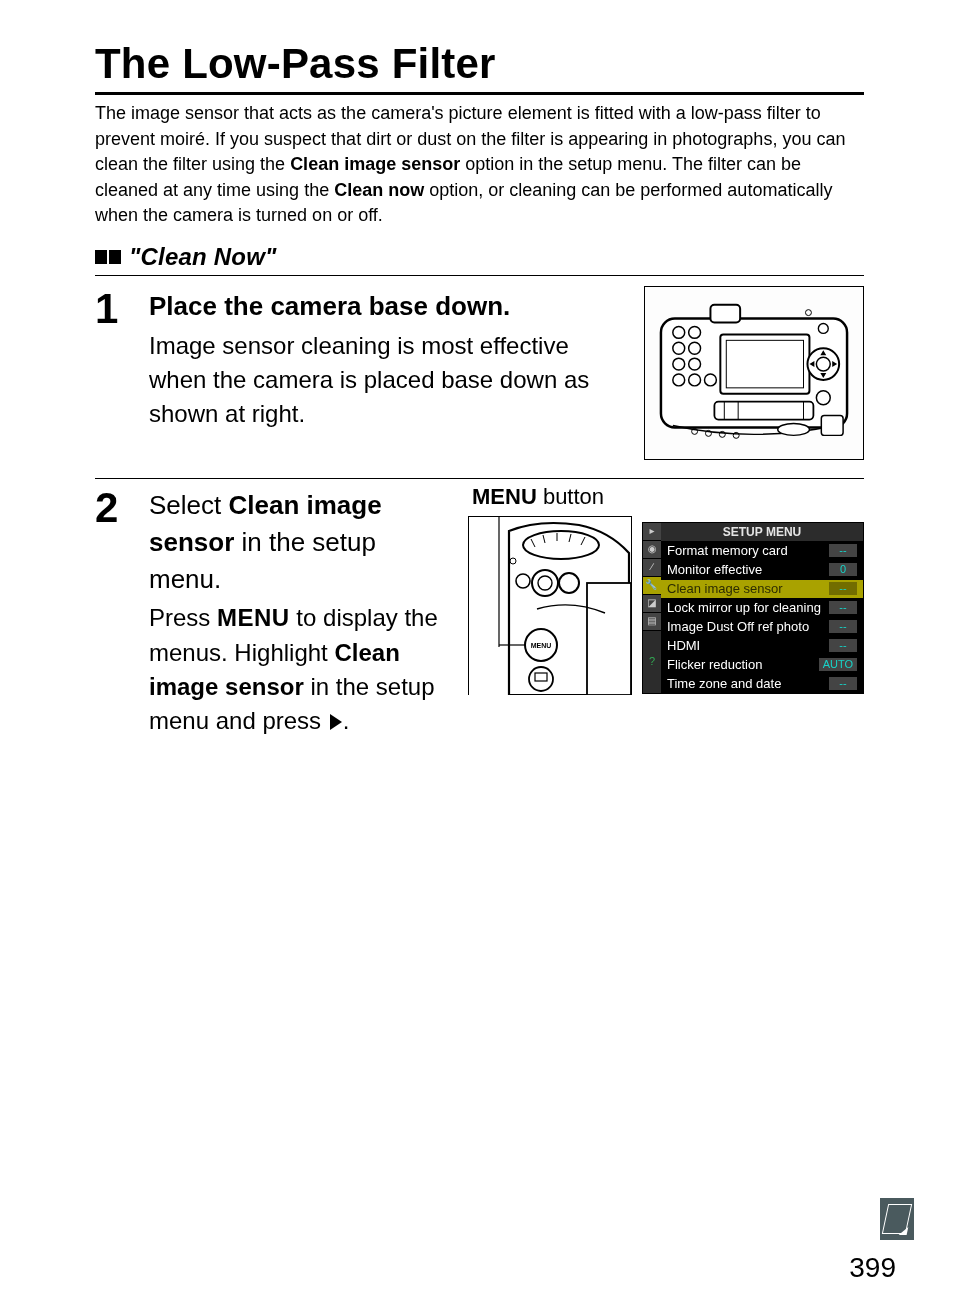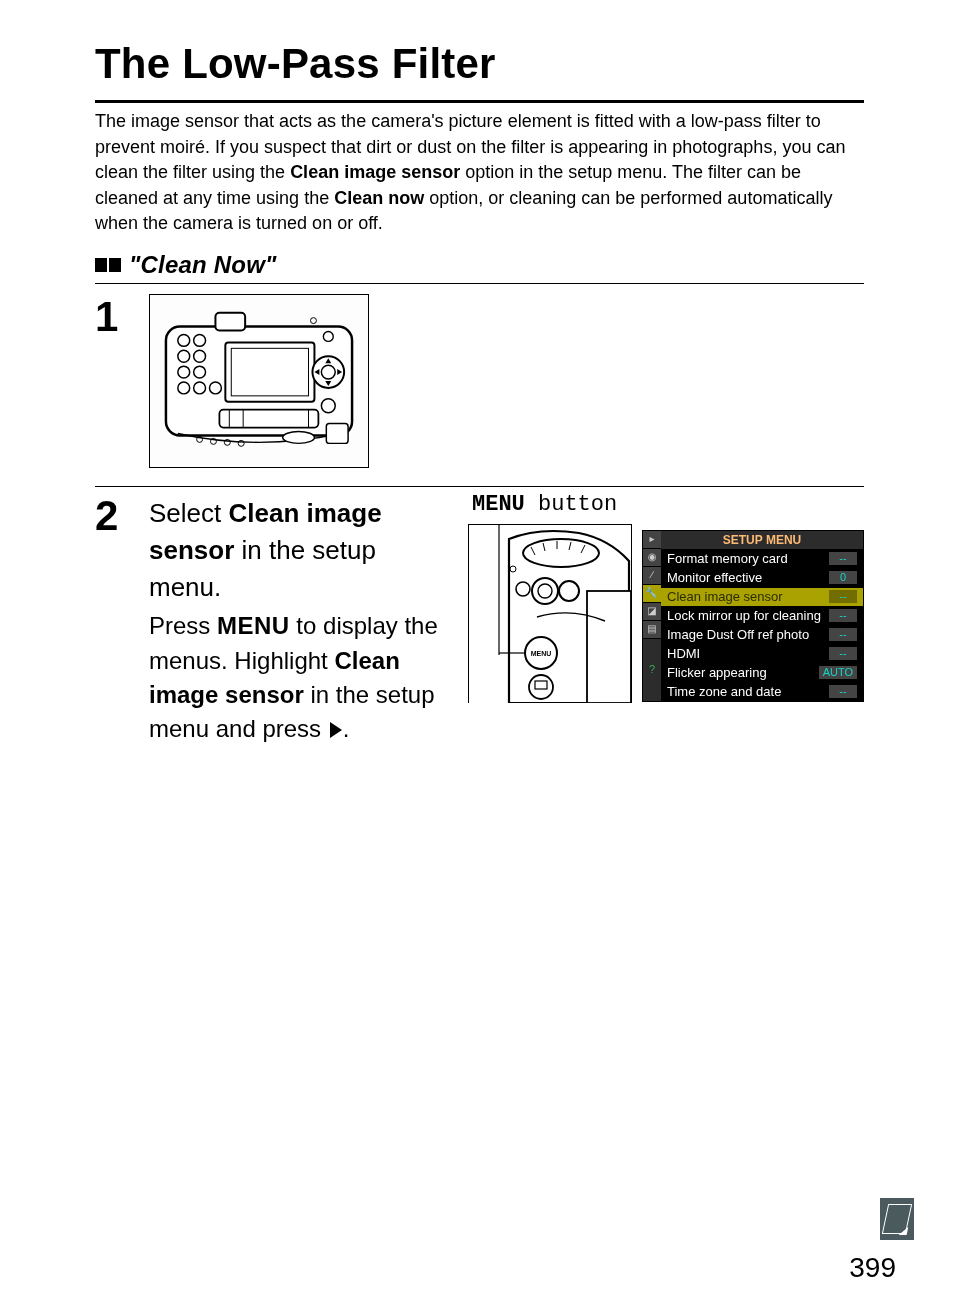--- a/index.html
+++ b/index.html
@@ -11,21 +11,21 @@
     box-sizing:border-box;
   }
   .page{
     padding:40px 90px 0 95px;
   }
   h1{
     font-size:42px;
     font-weight:700;
     margin:0 0 2px 0;
     border-bottom:3px solid #000;
-    padding-bottom:12px;
+    padding-bottom:4px;
     letter-spacing:0.2px;
   }
   .intro{
     font-size:18px;
     line-height:1.42;
     margin:6px 0 14px 0;
   }
   .intro b{font-weight:700;}
   .subhead{
     display:flex;
@@ -91,21 +91,21 @@
     border-left:12px solid #000;
     border-top:8px solid transparent;
     border-bottom:8px solid transparent;
     margin:0 1px -1px 2px;
   }
   .step2-right{
     flex:0 0 394px;
     margin-top:-6px;
   }
   .menu-button-label{
-    font-family:Liberation Mono, monospace;
+    font-family:Liberation Sans, sans-serif;
     font-stretch:condensed;
     font-weight:700;
     font-size:22px;
     margin:0 0 4px 4px;
   }
   .step2-figs{display:flex;gap:10px;align-items:flex-start;}
   .camera-partial{
     width:162px;height:178px;
     border:1px solid #000;border-bottom:none;
     background:#fff;
@@ -134,21 +134,21 @@
   .setup-menu .icons div{
     height:17px;
     border-bottom:1px solid #000;
     display:flex;align-items:center;justify-content:center;
     font-size:10px;background:#444;color:#ccc;
   }
   .setup-menu .icons div.hl{background:#a9a200;color:#6b6700;}
   .setup-menu .icons div.sp{flex:1;background:#2c2c2c;color:#3a5;border:none;font-size:11px;}
   .setup-rows{flex:1;}
   .setup-title{
-    background:#2c2c2c;color:#fdba74;text-align:center;font-weight:700;
+    background:#2c2c2c;color:#e5e5e5;text-align:center;font-weight:700;
     padding:3px 0;border-bottom:1px solid #000;font-size:12px;
   }
   .setup-row{
     display:flex;justify-content:space-between;align-items:center;
     padding:2px 6px;height:14px;
     background:#000000;border-bottom:1px solid #000;
   }
   .setup-row.selected{background:#a9a200;color:#2c2c00;}
   .setup-row .val{background:#444;color:#17d4c8;font-size:11px;padding:1px 4px;min-width:20px;text-align:center;}
   .setup-row.selected .val{background:#726d00;color:#17d4c8;}
@@ -194,20 +194,24 @@
         <span></span>
         <span></span>
       </span>
     <span class="subhead-text">"Clean Now"</span>
   </div>
 
   <div class="step">
     <div class="step-num">1</div>
     <div class="step-body">
       <div class="step-row">
+        <div class="step-text">
+          <div class="step-title">Place the camera base down.</div>
+          <div>Image sensor cleaning is most effective when the camera is placed base down as shown at right.</div>
+        </div>
         <div class="step-fig camera-fig">
           <svg viewBox="0 0 200 150">
             <rect x="6" y="20" width="188" height="110" rx="14" fill="#fff" stroke="#000" stroke-width="2.5"></rect>
             <rect x="66" y="36" width="90" height="60" rx="3" fill="#fff" stroke="#000" stroke-width="2"></rect>
             <rect x="72" y="42" width="78" height="48" fill="none" stroke="#000" stroke-width="1"></rect>
             <rect x="56" y="6" width="30" height="18" rx="4" fill="#fff" stroke="#000" stroke-width="2"></rect>
             <circle cx="170" cy="66" r="16" fill="#fff" stroke="#000" stroke-width="2"></circle>
             <circle cx="170" cy="66" r="7" fill="#fff" stroke="#000" stroke-width="1.5"></circle>
             <path d="M170 52 l3 5 h-6z M170 80 l3 -5 h-6z M156 66 l5 -3 v6z M184 66 l-5 -3 v6z" fill="#000"></path>
             <circle cx="24" cy="34" r="6" fill="#fff" stroke="#000" stroke-width="1.5"></circle>
@@ -313,21 +317,21 @@
                     </div>
                     <div class="setup-row">
                       <span>Image Dust Off ref photo</span>
                       <span class="val">--</span>
                     </div>
                     <div class="setup-row">
                       <span>HDMI</span>
                       <span class="val">--</span>
                     </div>
                     <div class="setup-row">
-                      <span>Flicker appearing</span>
+                      <span>Flicker reduction</span>
                       <span class="val">AUTO</span>
                     </div>
                     <div class="setup-row">
                       <span>Time zone and date</span>
                       <span class="val">--</span>
                     </div>
                   </div>
               </div>
             </div>
           </div>

